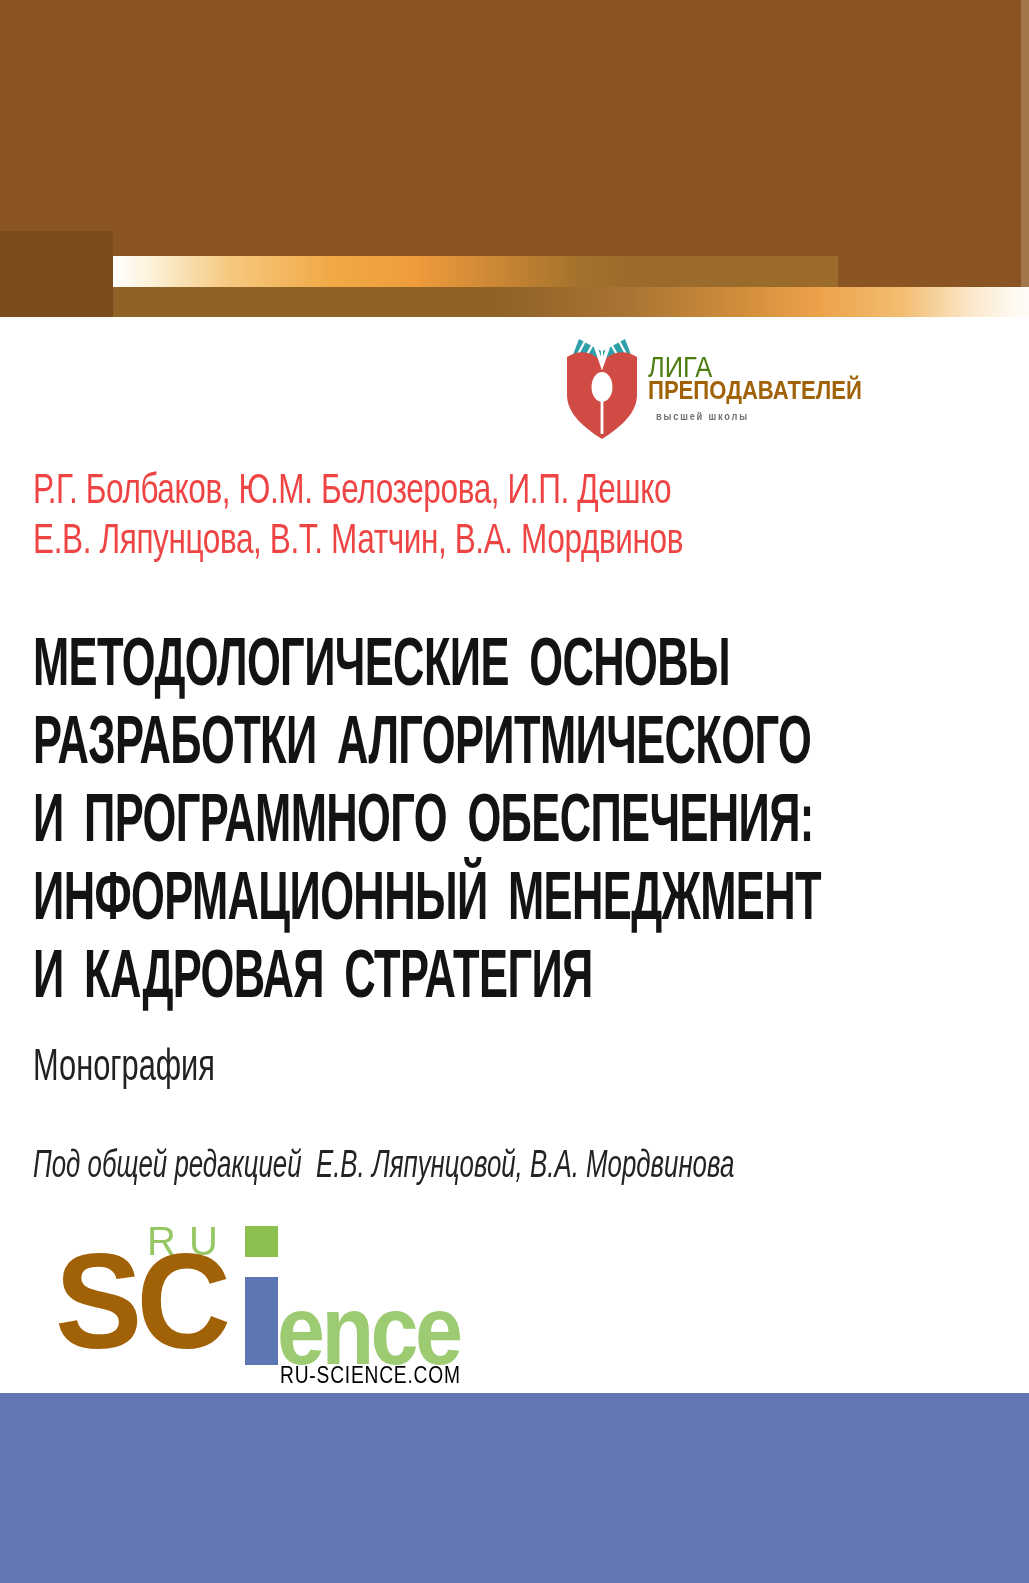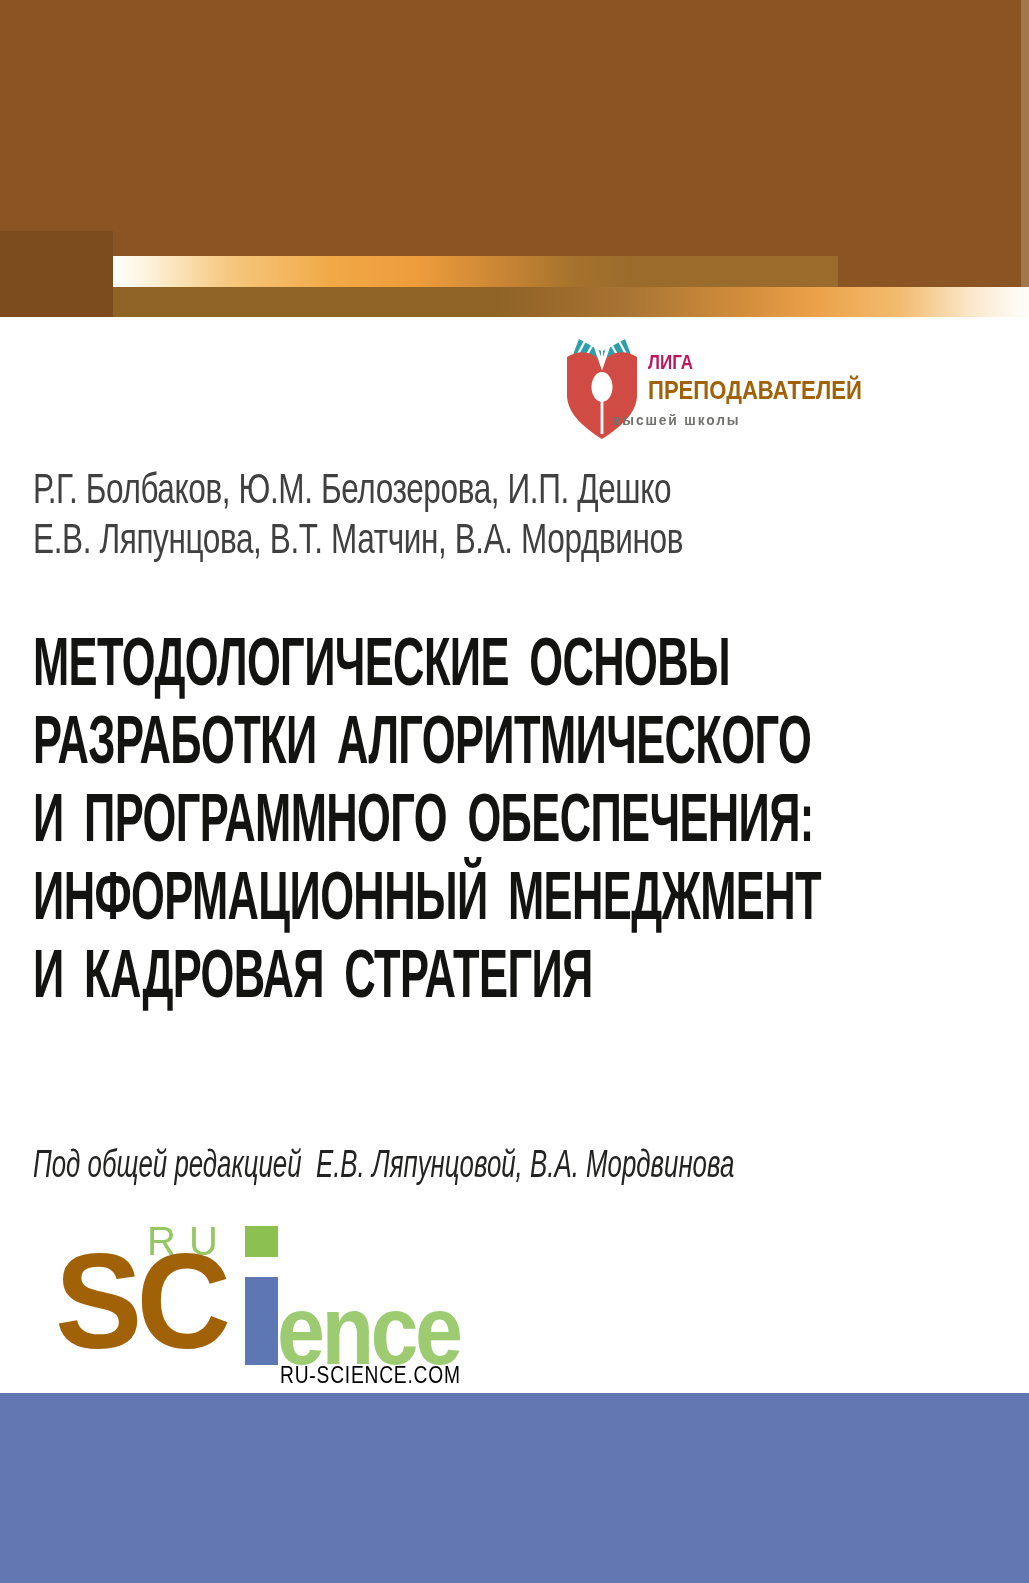--- a/index.html
+++ b/index.html
@@ -14,29 +14,29 @@
   .banner{left:0;top:0;width:1029px;height:317px;background:#8a5523;}
   .banner-dark-left{left:0;top:231px;width:113px;height:86px;background:#7c4b1e;}
   .banner-edge-light{left:1021px;top:0;width:8px;height:317px;background:rgba(255,240,225,0.22);}
   .stripe1{left:113px;top:256px;width:725px;height:31px;
     background:linear-gradient(90deg,#ffffff 0%,#fdf2da 5%,#f6c87f 16%,#f1a946 30%,#ee9c3c 42%,#c88534 54%,#a4722c 64%,#9a6b2a 72%,#9a6b2a 100%);}
   .stripe2{left:113px;top:287px;width:916px;height:30px;
     background:linear-gradient(90deg,#8f6226 0%,#8f6226 42%,#a87433 56%,#d38e3c 69%,#eda24a 77%,#f2bc70 86%,#fbe9cd 94%,#ffffff 100%);}
 
   
   .lp-icon{left:562px;top:332px;width:80px;height:112px;}
-  .lp-l1{left:648px;top:352px;font-size:20px;font-weight:bold;color:#be185d;line-height:1;}
+  .lp-l1{left:648px;top:352px;font-size:30px;font-weight:normal;color:#4d7c0f;line-height:1;}
   .lp-l1 .cond{transform:scaleX(0.85);}
   .lp-l2{left:648px;top:377px;font-size:26px;font-weight:bold;color:#a16207;line-height:1;}
   .lp-l2 .cond{transform:scaleX(0.85);}
-  .lp-l3{left:612px;top:412px;font-size:15px;font-weight:bold;color:#71716d;line-height:1;letter-spacing:2px;}
+  .lp-l3{left:656px;top:412px;font-size:10px;font-weight:bold;color:#71716d;line-height:1;letter-spacing:2px;}
   .lp-l3 .cond{transform:scaleX(0.92);}
 
   
-  .authors{left:33px;top:464px;color:#404040;font-size:42px;line-height:50px;}
+  .authors{left:33px;top:464px;color:#ef4444;font-size:42px;line-height:50px;}
   .authors .cond{transform:scaleX(0.75);letter-spacing:-0.5px;}
 
   
   .title{left:33px;top:622px;color:#131311;font-size:68px;font-weight:bold;line-height:78px;}
   .title .cond{transform:scaleX(0.64);letter-spacing:-1px;word-spacing:14px;}
 
   
   .subtitle{left:33px;top:1043px;color:#222220;font-size:44px;line-height:1;}
   .subtitle .cond{transform:scaleX(0.70);}
   .editors{left:33px;top:1145px;color:#232321;font-size:38px;font-style:italic;line-height:1;}
@@ -97,20 +97,23 @@
   </div>
 
   <div class="abs title">
     <div><span class="cond">МЕТОДОЛОГИЧЕСКИЕ ОСНОВЫ</span></div>
     <div><span class="cond">РАЗРАБОТКИ АЛГОРИТМИЧЕСКОГО</span></div>
     <div><span class="cond">И ПРОГРАММНОГО ОБЕСПЕЧЕНИЯ:</span></div>
     <div><span class="cond">ИНФОРМАЦИОННЫЙ МЕНЕДЖМЕНТ</span></div>
     <div><span class="cond">И КАДРОВАЯ СТРАТЕГИЯ</span></div>
   </div>
 
+  <div class="abs subtitle">
+    <span class="cond">Монография</span>
+  </div>
 
   <div class="abs editors">
     <span class="cond">Под общей редакцией&nbsp; Е.В. Ляпунцовой, В.А. Мордвинова</span>
   </div>
 
   <div class="abs rs-ru">
     <span>RU</span>
   </div>
   <div class="abs rs-square"></div>
   <div class="abs rs-sc">

